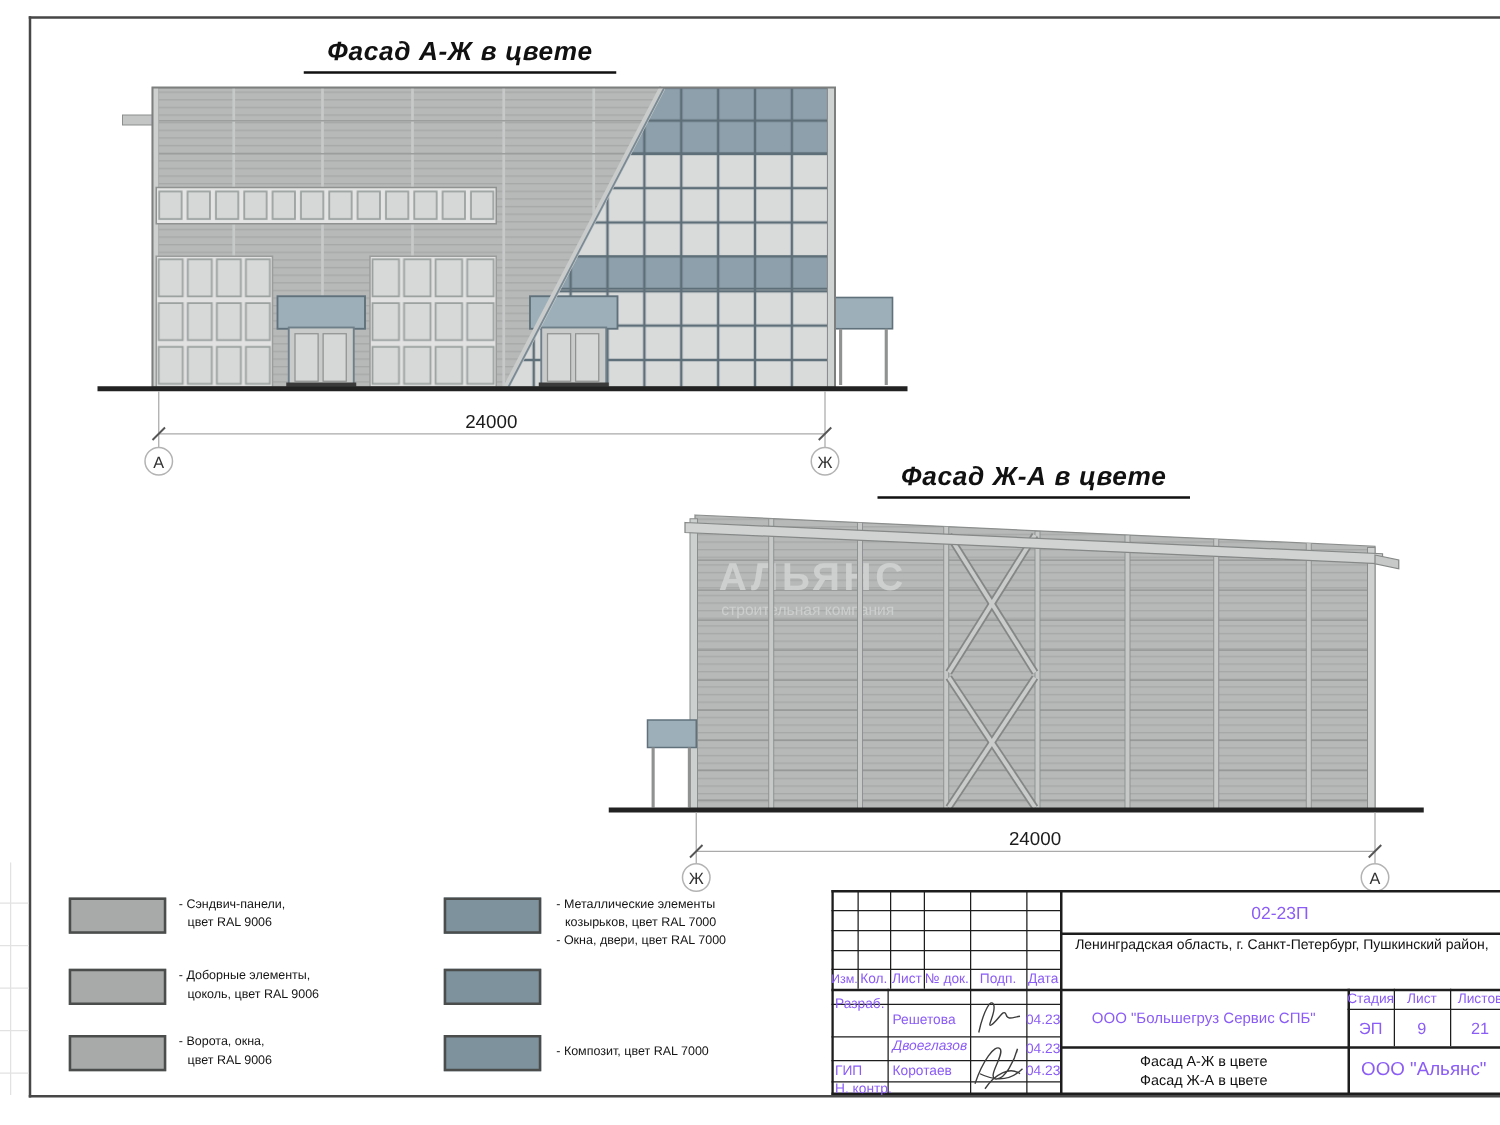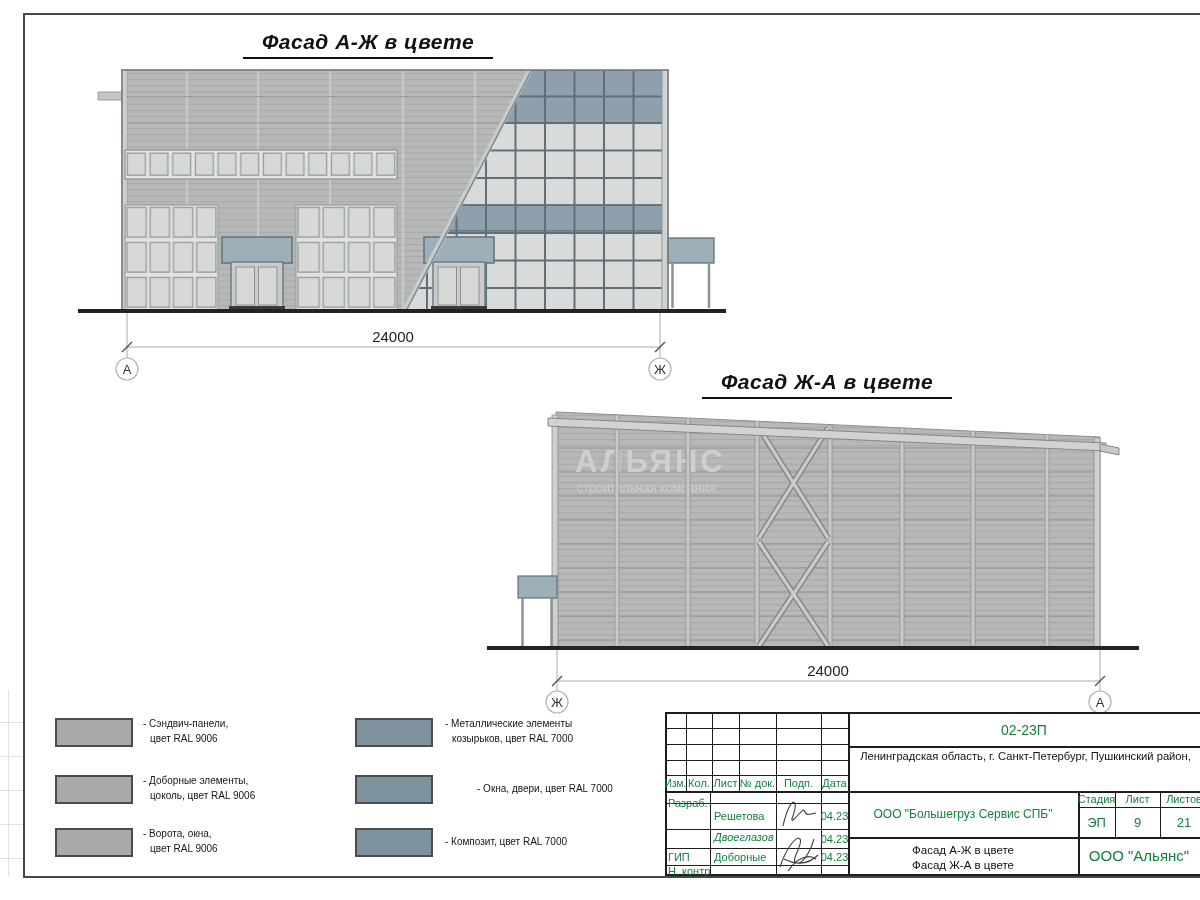--- a/index.html
+++ b/index.html
@@ -14,21 +14,21 @@
   .sw{position:absolute;width:78px;height:29px;border:2px solid #4a4d4c;box-sizing:border-box;}
   .leg-txt{position:absolute;font-size:10px;line-height:14.5px;color:#151515;white-space:nowrap;}
   .leg-txt .l2{padding-left:7px;}
   
   #tb{position:absolute;left:665px;top:712px;width:535px;height:164px;overflow:hidden;}
   .vl{position:absolute;width:1px;background:#1d1d1d;}
   .vl.th{width:2px;}
   .hl{position:absolute;height:1px;background:#1d1d1d;}
   .hl.th{height:2px;}
   .tbc{position:absolute;font-size:11px;display:flex;align-items:center;
-       box-sizing:border-box;white-space:nowrap;color:#15803d;}
+       box-sizing:border-box;white-space:nowrap;color:#8b5cf6;}
   .tbc.c{justify-content:center;text-align:center;}
   .frame-line{position:absolute;background:#474747;}
   .faint{position:absolute;background:#e2e2e2;}
 </style>
 </head>
 <body>
 
 <div>
   <div class="frame-line" style="left:23px;top:13px;width:1177px;height:2px;"></div>
   <div class="frame-line" style="left:23px;top:13px;width:2px;height:865px;"></div>
@@ -240,21 +240,21 @@
     <div>- Ворота, окна,</div>
       <div class="l2">цвет RAL 9006</div>
   </div>
 
   <div class="sw" style="left: 355px; top: 718px; background: rgb(125, 146, 157);"></div>
   <div class="leg-txt" style="left:445px;top:717px;">
     <div>- Металлические элементы</div>
       <div class="l2">козырьков, цвет RAL 7000</div>
   </div>
   <div class="sw" style="left: 355px; top: 775px; background: rgb(125, 146, 157);"></div>
-  <div class="leg-txt" style="left:445px;top:782px;margin-left:32px;">
+  <div class="leg-txt" style="left:445px;top:746px;">
     <div>- Окна, двери, цвет RAL 7000</div>
   </div>
   <div class="sw" style="left: 355px; top: 828px; background: rgb(125, 146, 157);"></div>
   <div class="leg-txt" style="left:445px;top:835px;">
     <div>- Композит, цвет RAL 7000</div>
   </div>
 </div>
 
 <div id="tb">
   <div>
@@ -294,21 +294,21 @@
   <div class="tbc c" style="left:111px;top:63px;width:45px;height:16px;">Подп.</div>
   <div class="tbc c" style="left:156px;top:63px;width:27px;height:16px;">Дата</div>
 
   <div class="tbc" style="left:3px;top:78px;width:42px;height:26px;">Разраб.</div>
   <div class="tbc" style="left:49px;top:91px;width:62px;height:26px;">Решетова</div>
   <div class="tbc c" style="left:156px;top:91px;width:27px;height:26px;">04.23</div>
   <div class="tbc" style="left:3px;top:117px;width:42px;height:19px;margin-top:32px;">Н. контр.</div>
   <div class="tbc" style="left:49px;top:115px;width:62px;height:19px;font-style:italic;">Двоеглазов</div>
   <div class="tbc c" style="left:156px;top:117px;width:27px;height:19px;">04.23</div>
   <div class="tbc" style="left:3px;top:136px;width:42px;height:17px;">ГИП</div>
-  <div class="tbc" style="left:49px;top:136px;width:62px;height:17px;">Доборные</div>
+  <div class="tbc" style="left:49px;top:136px;width:62px;height:17px;">Коротаев</div>
   <div class="tbc c" style="left:156px;top:136px;width:27px;height:17px;">04.23</div>
 
   <svg class="abs" style="left:112px;top:80px;" width="44" height="40" viewBox="0 0 44 40">
     <path d="M6,34 C10,16 16,6 18,12 C20,18 12,30 16,28 C22,24 26,14 28,20 C29,24 33,22 39,21" fill="none" stroke="#3c3c3c" stroke-width="1.1"></path>
   </svg>
   <svg class="abs" style="left:111px;top:117px;" width="46" height="46" viewBox="0 0 46 46">
     <path d="M4,38 C10,20 20,6 24,10 C28,14 14,32 20,34 C28,36 36,18 38,10 M8,30 C16,34 30,38 42,26 M12,42 C20,30 32,24 40,30" fill="none" stroke="#3c3c3c" stroke-width="1.1"></path>
   </svg>
 
   <div class="tbc c" style="left:183px;top:4px;width:352px;height:28px;font-size:14px;">02-23П</div>

